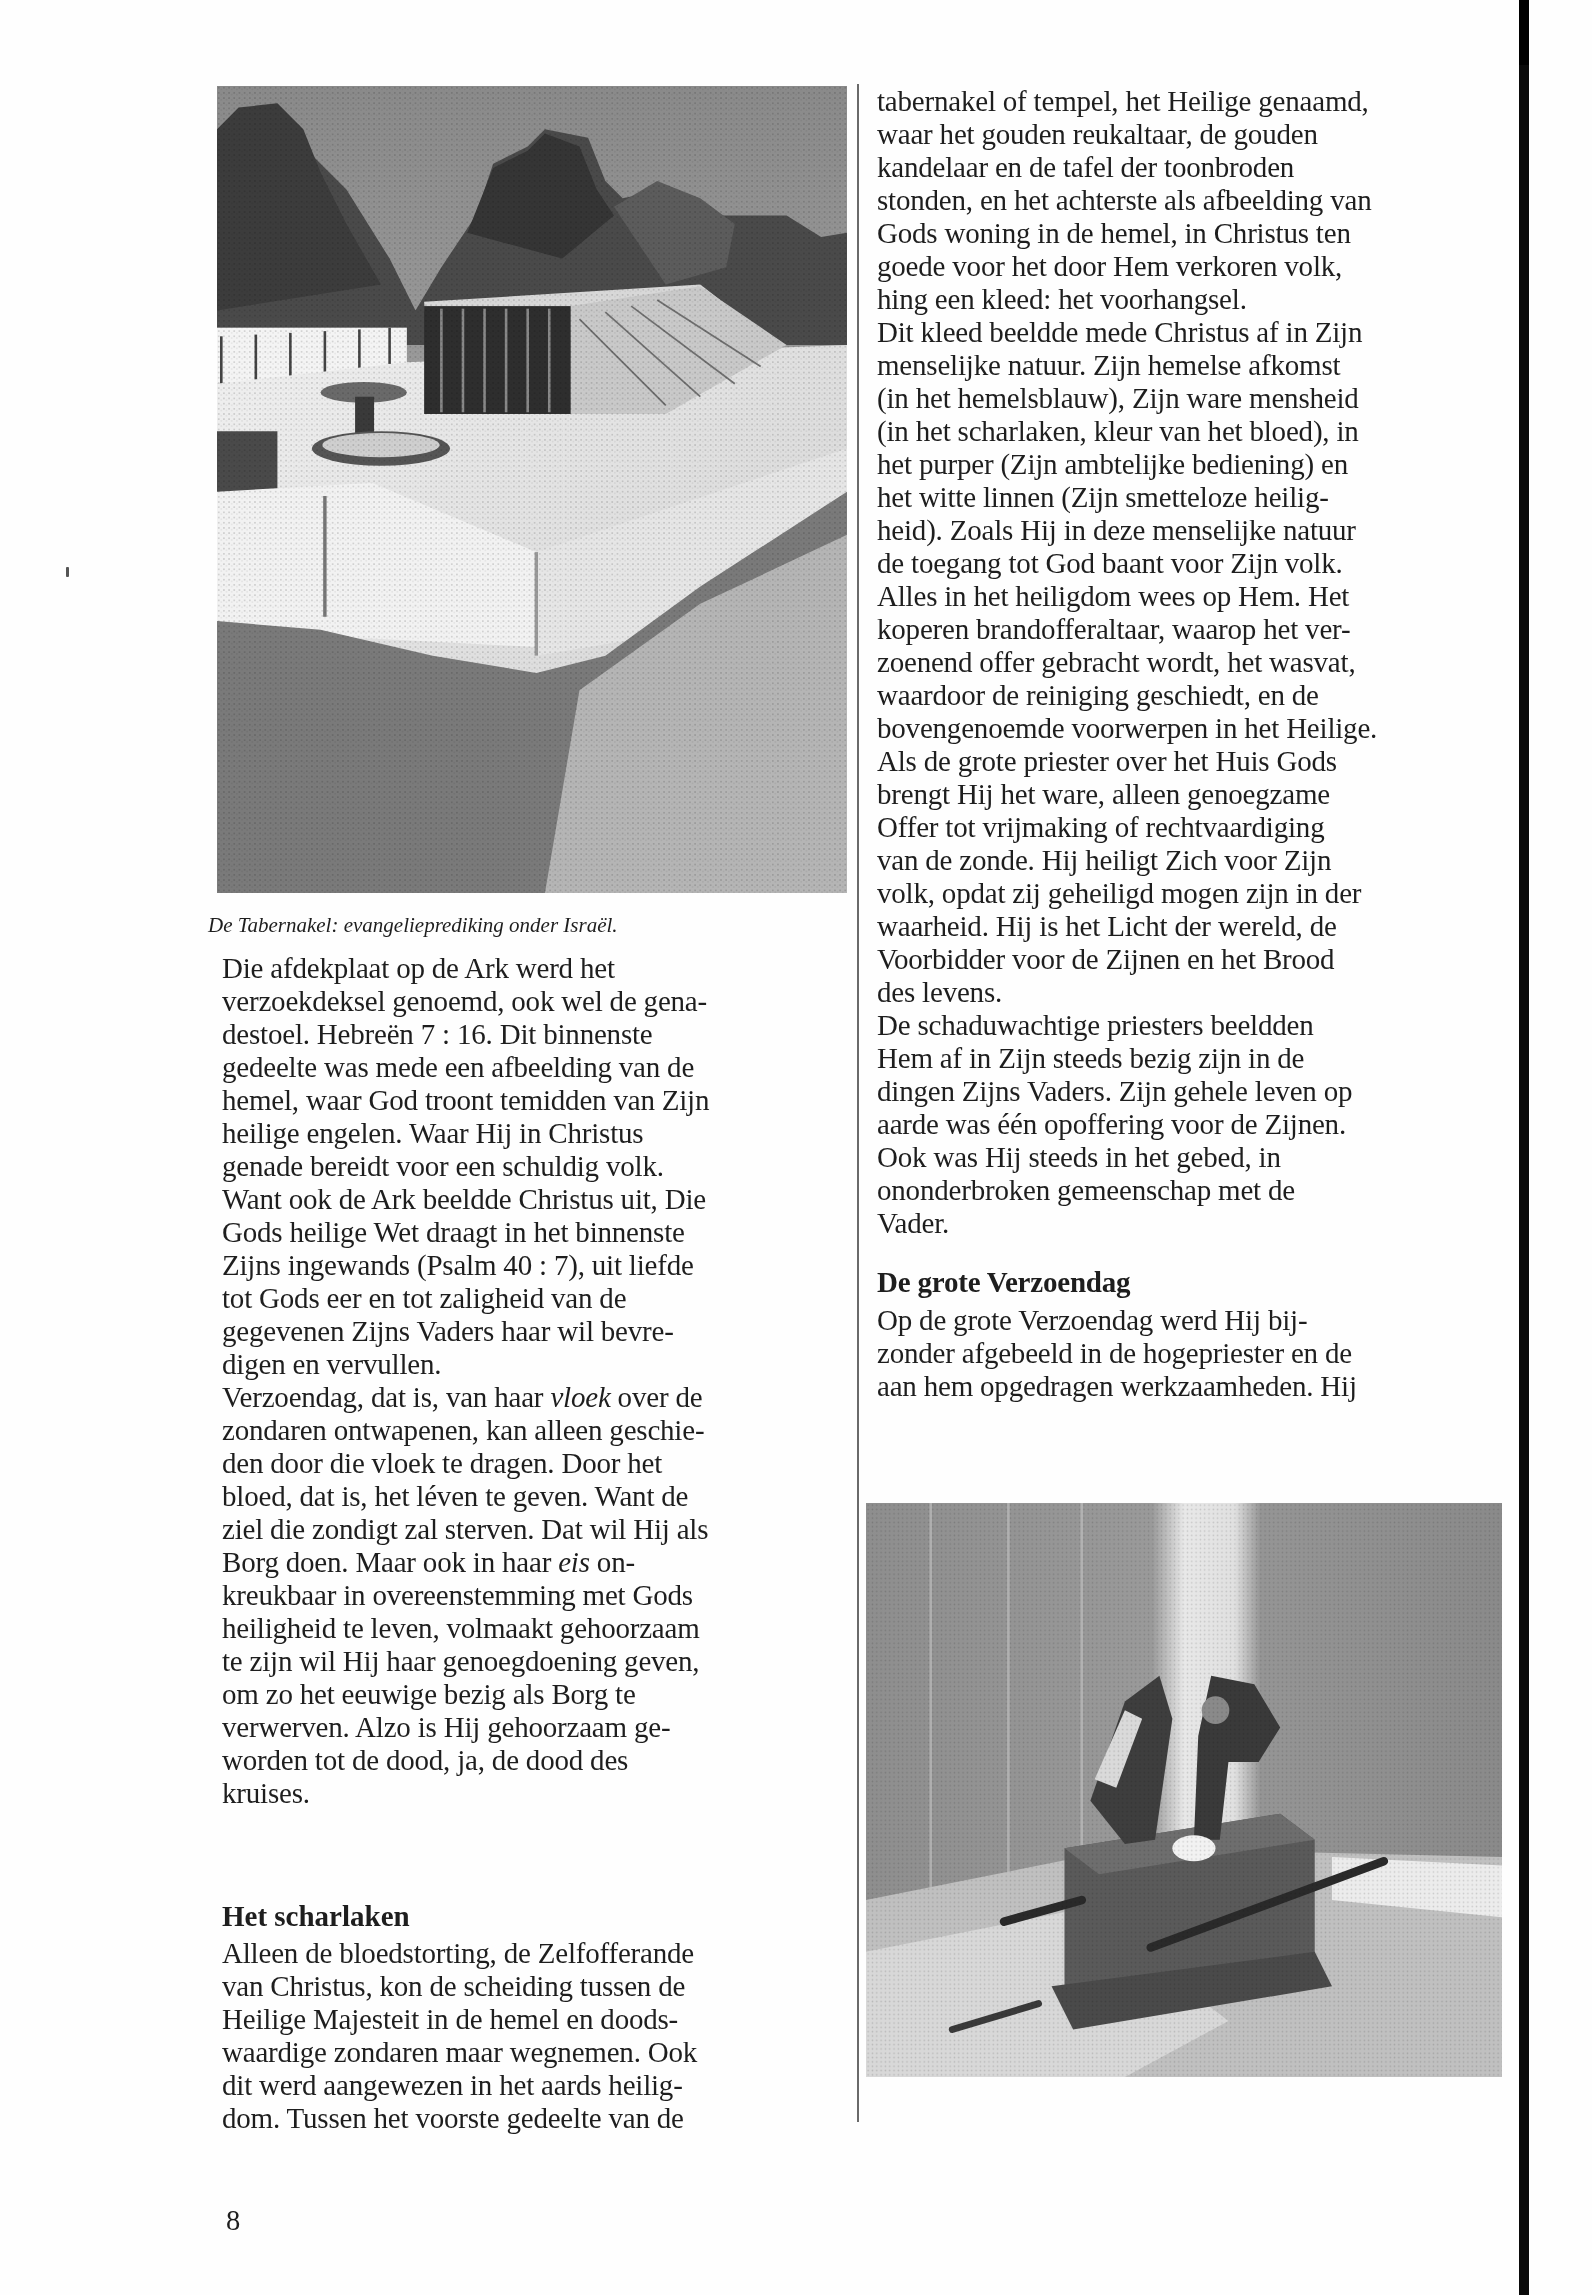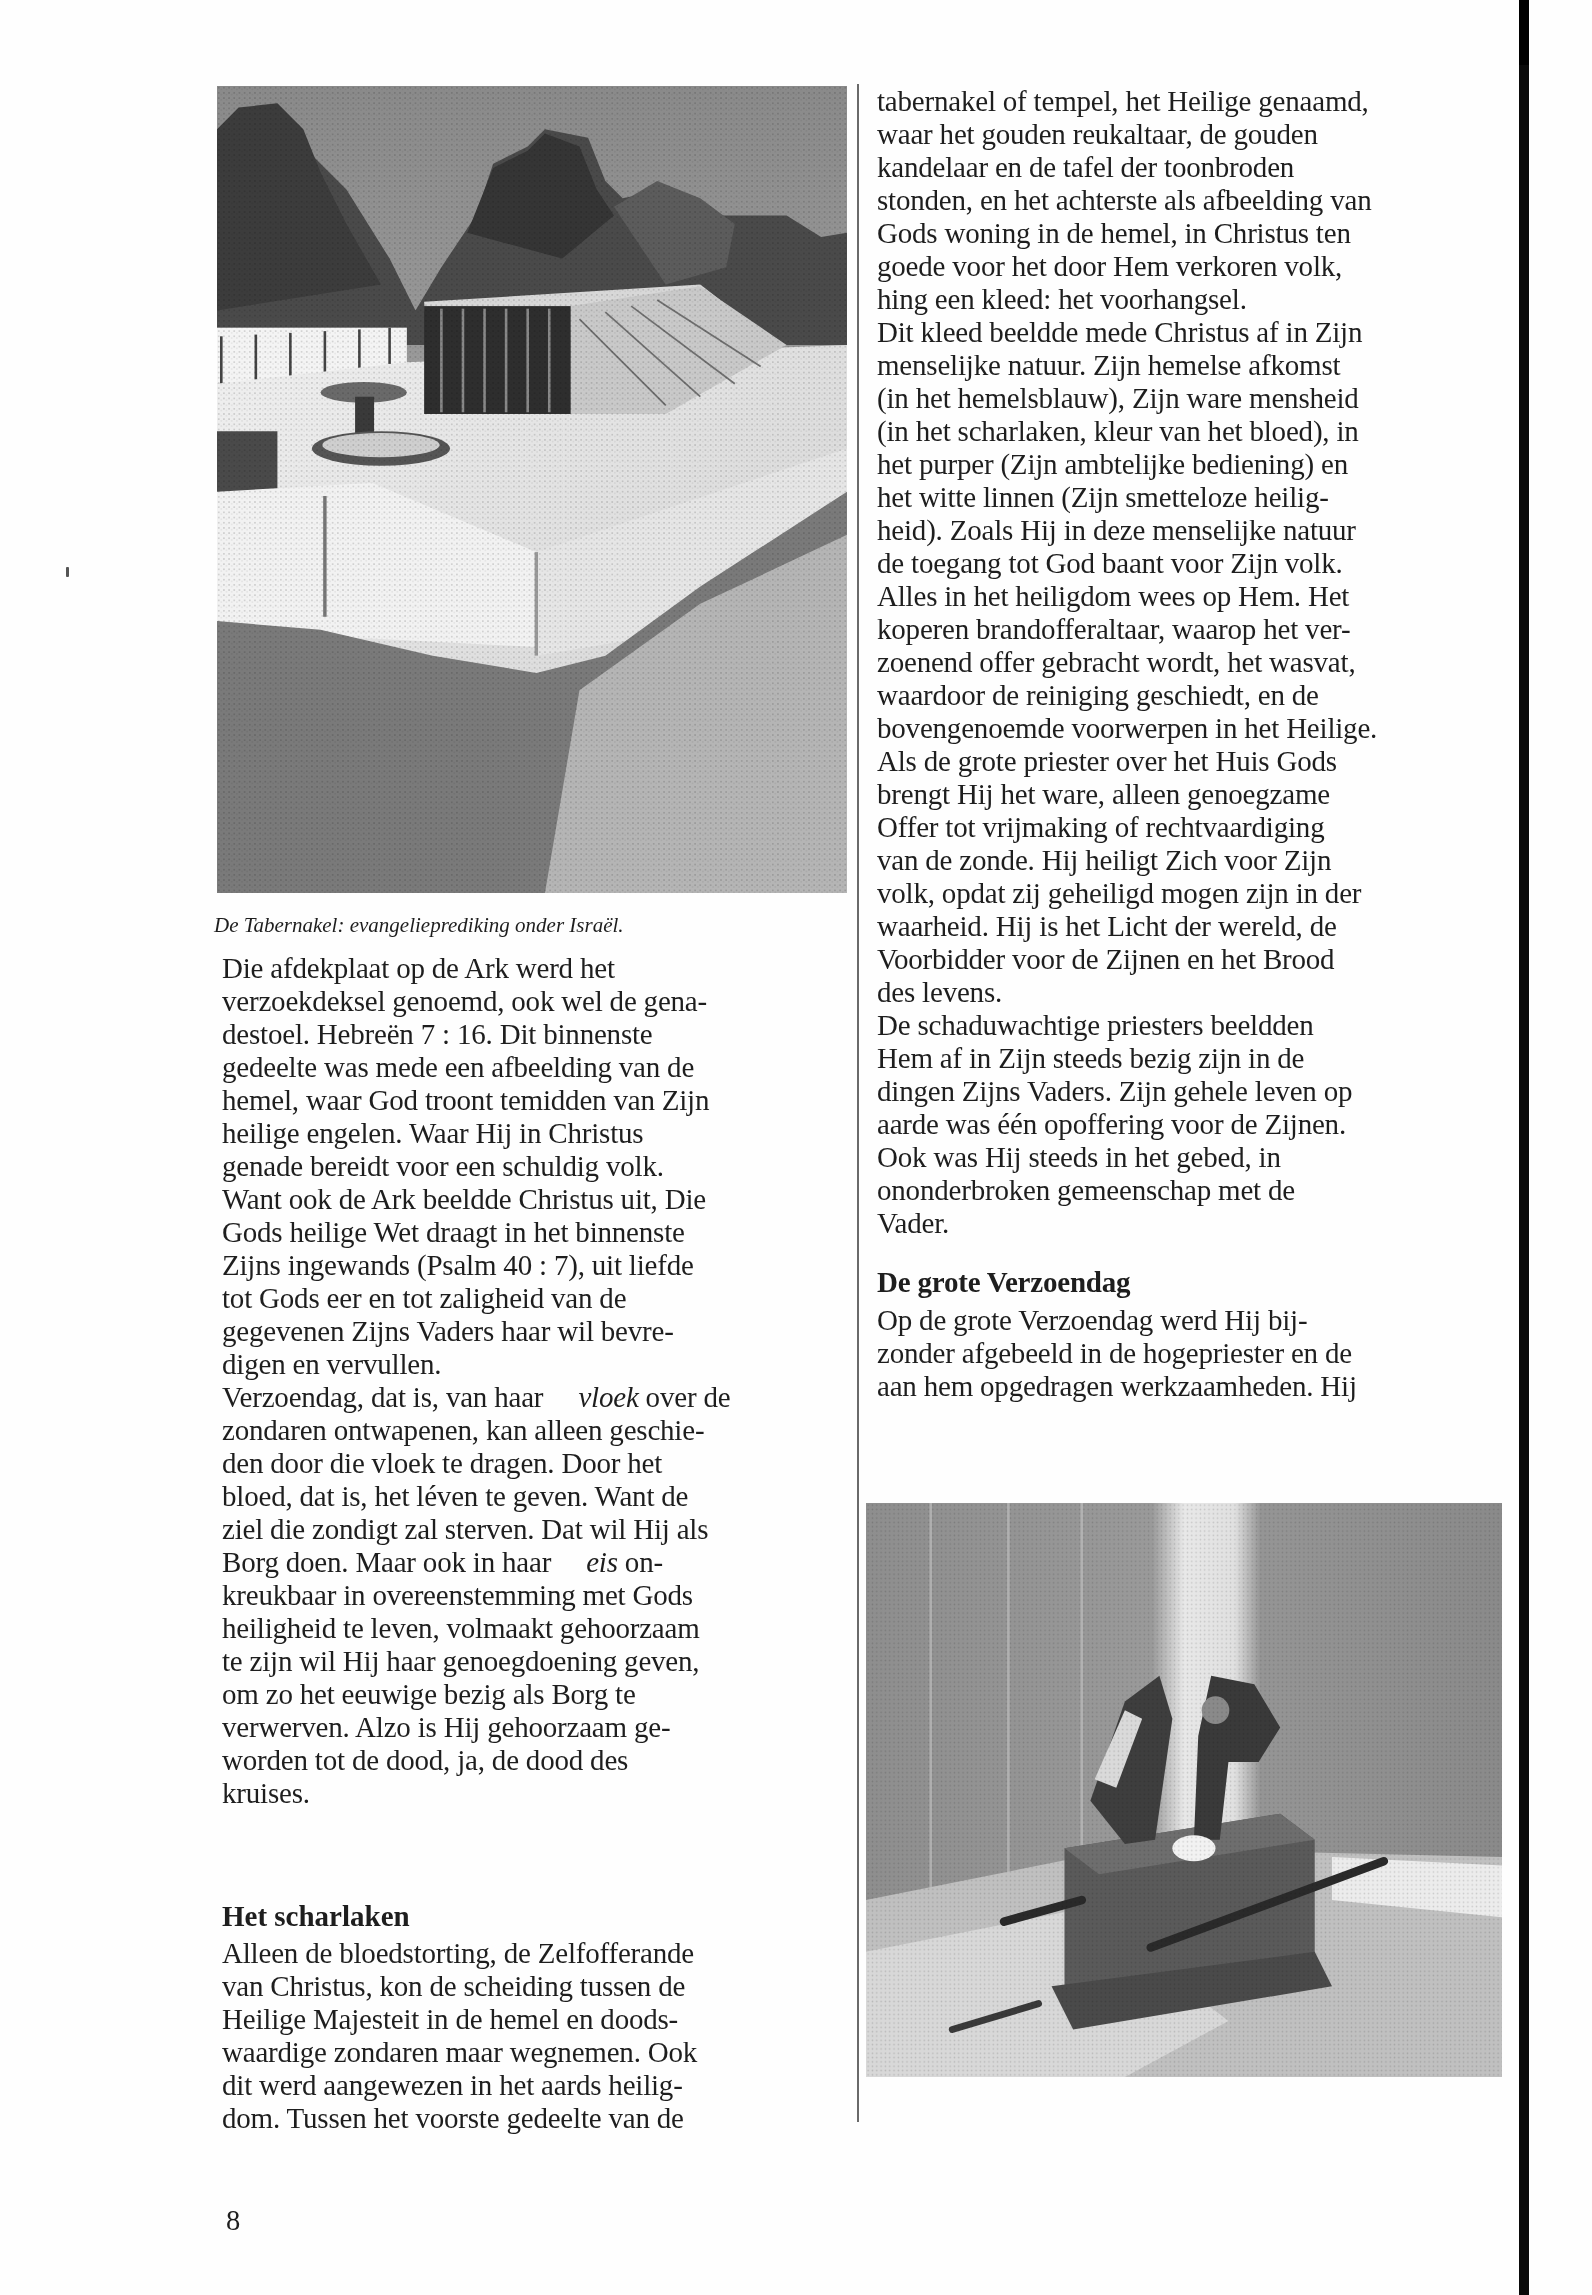--- a/index.html
+++ b/index.html
@@ -81,21 +81,21 @@
       width: 639px;
     }
     .caption {
       font-style: italic;
       font-size: 21px;
       line-height: 26px;
       position: absolute;
       white-space: pre-line;
     }
     .caption-tabernacle {
-      left: 214px; top: 912px;
+      left: 208px; top: 912px;
     }
     .caption-ark {
       left: 877px; top: 2099px;
       width: 604px;
     }
     .heading {
       font-weight: bold;
       font-size: 29px;
       line-height: 33px;
     }
@@ -110,21 +110,21 @@
     .heading-verzoendag {
       margin-top: 26px;
       margin-bottom: 5.2px;
     }
     .page-number {
       position: absolute;
       left: 226px; top: 2205px;
       font-size: 28.5px;
       line-height: 31px;
     }
-    em { font-style: italic; margin-left: 28px; }
+    em { font-style: italic; }
   </style>
 </head>
 <body>
 
 <div class="page">
 
   <div class="edge-bar"></div>
   <div class="edge-bar-top"></div>
   <div class="stray-mark"></div>
   <div class="column-rule"></div>

